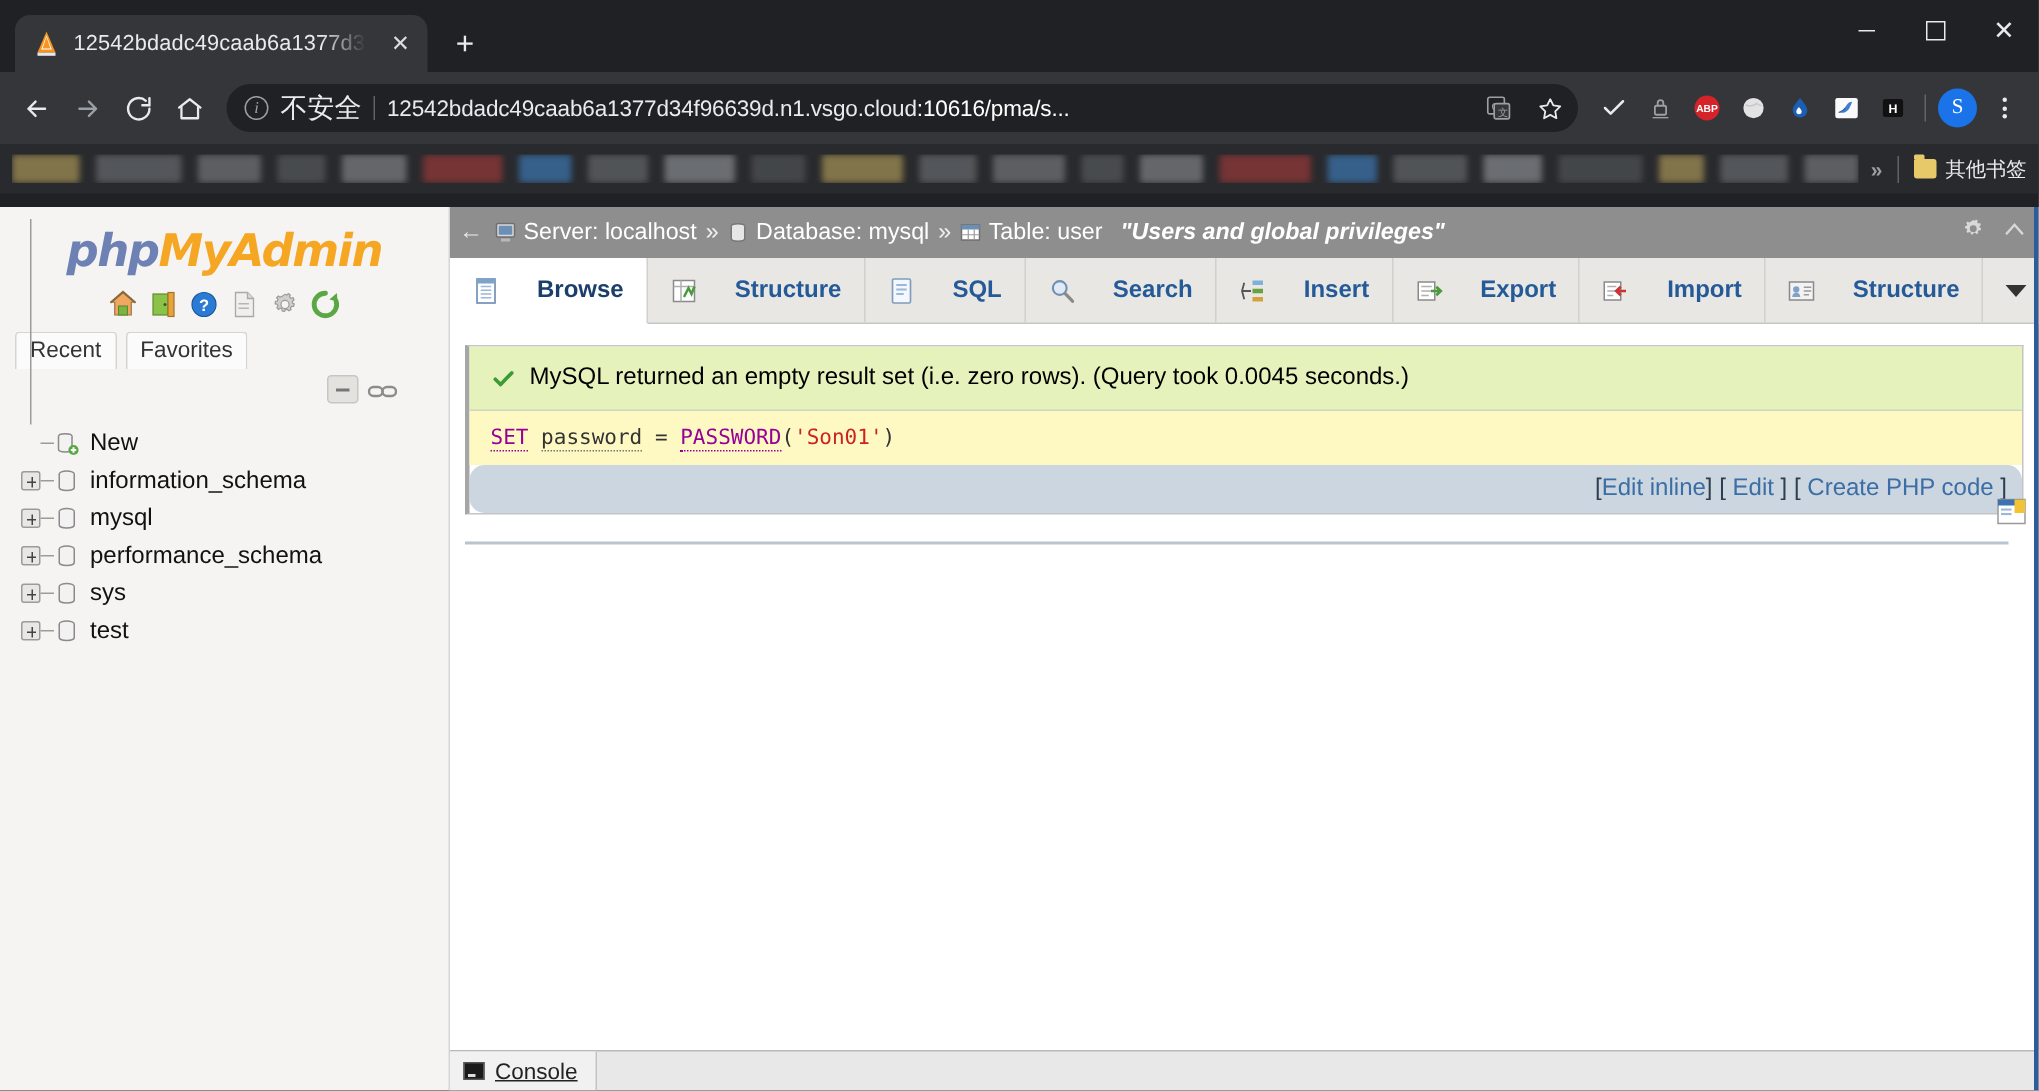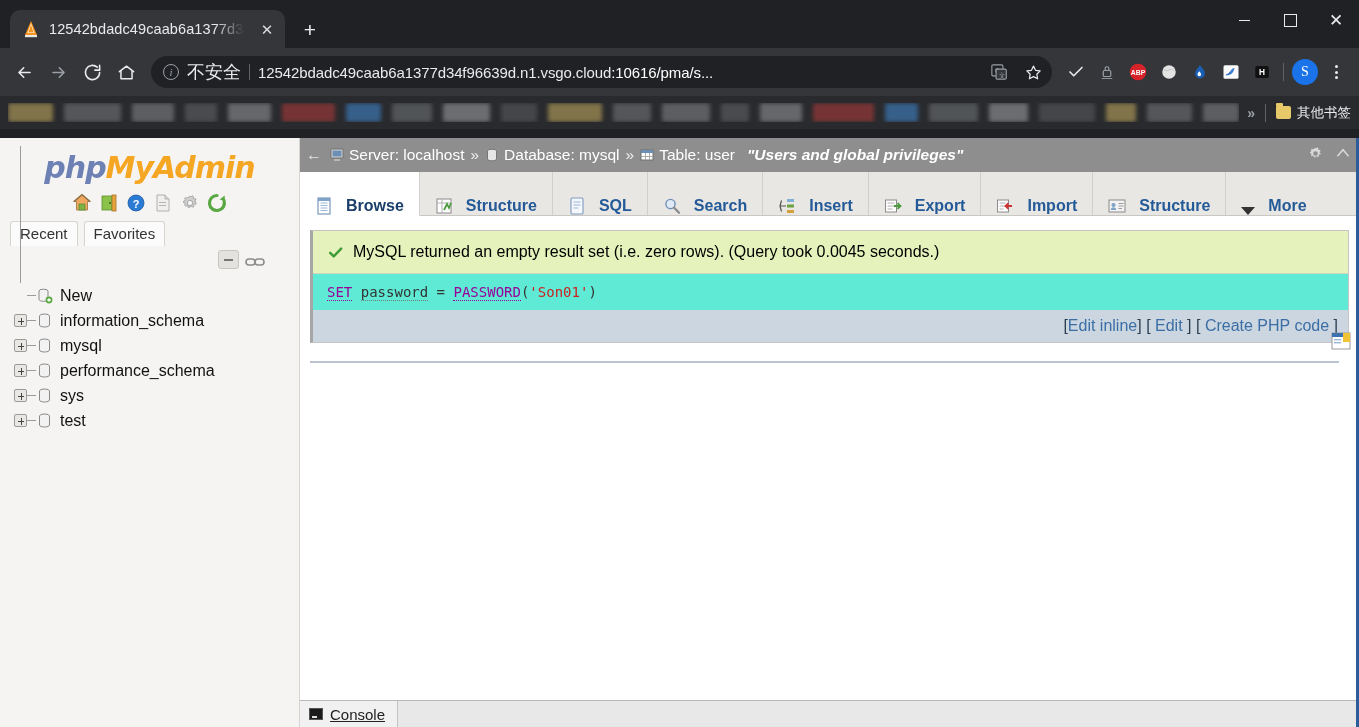--- a/index.html
+++ b/index.html
@@ -179,51 +179,51 @@
   .bc-text { white-space:nowrap; }
   .bc-title { font-style:italic; font-weight:bold; margin-left:7px; white-space:nowrap; }
   .bc-spacer { flex:1; }
   .bc-right { display:flex; align-items:center; gap:11px; }
 
   .tabbar {
     height:44px; background:#e9e7e4; display:flex; align-items:stretch;
     border-bottom:1px solid #c9c7c4;
   }
   .ptab {
-    display:flex; align-items:flex-end; gap:13px; padding:0 15px;
+    display:flex; align-items:center; gap:25px; padding:0 15px;
     font-size:16px; font-weight:bold; color:#235a97;
     border-right:1px solid #d2d0cd; position:relative;
   }
   .ptab.active { background:#fff; color:#1b3f6b; border-bottom:1px solid #fff; margin-bottom:-1px; }
   .ptab.last { border-right:none; }
   .ptab-icon { width:18px; height:18px; flex:0 0 18px; display:block; }
   .caret-down {
     width:0; height:0; border-left:7px solid transparent; border-right:7px solid transparent;
     border-top:8px solid #333;
   }
 
   .content { padding:14px 10px 0 10px; position:relative; }
   .result-box { border:1px solid #c4c4c4; border-left:3px solid #a6a6a6; }
   .result-success {
     background:#e5f2bb; padding:12px 14px; display:flex; align-items:center; gap:9px;
     font-size:16px; color:#000;
     border-bottom:1px solid #cfd6c0;
   }
   .check { width:17px; height:17px; flex:0 0 17px; }
   .sql-line {
-    background:#5eead4; padding:10px 14px; font-family:"DejaVu Sans Mono", monospace;
+    background:#fef9c3; padding:10px 14px; font-family:"DejaVu Sans Mono", monospace;
     font-size:14px; white-space:nowrap;
   }
   .kw { color:#990099; border-bottom:1px dotted #990099; }
   .ident { color:#333; border-bottom:1px dotted #777; }
   .punc { color:#333; }
   .str { color:#cc2222; }
   .actions {
     background:#ccd6e0; padding:7px 10px; text-align:right;
-    font-size:16px; color:#4a5a6a;
+    font-size:16px; color:#4a5a6a;border-radius:10px;
   }
   .actions a { color:#3b6ea5; text-decoration:none; }
   .bracket { color:#2c3e50; }
 
   .hrule { margin:18px 10px 0 0; border-top:2px solid #b9c4cf; }
   .qbookmark { position:absolute; right:8px; top:116px; width:20px; height:18px; }
 
   
   .console-bar {
     position:absolute; left:0; bottom:0; width:100%; height:27px;

